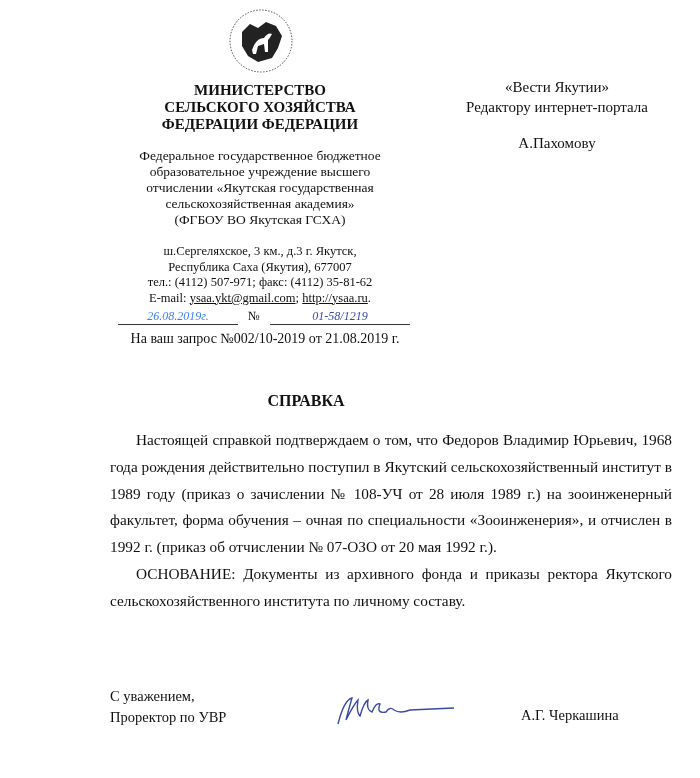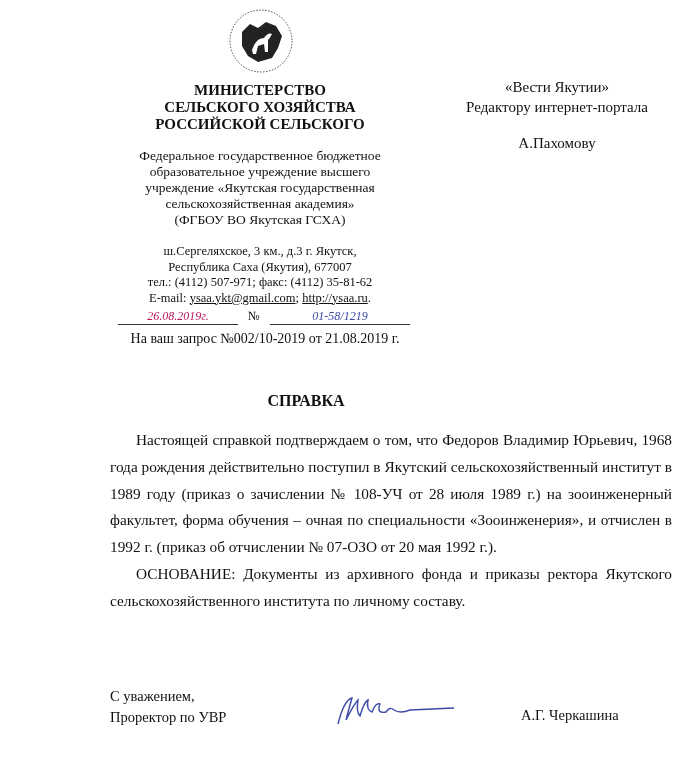--- a/index.html
+++ b/index.html
@@ -7,21 +7,21 @@
          font-family:"Liberation Serif", serif; color:#111; }
   .abs { position:absolute; }
   .logo { left:228px; top:8px; width:66px; height:66px; }
   .left-hdr { left:110px; width:300px; text-align:center; }
   .min { top:82px; font-weight:bold; font-size:15px; line-height:17px; }
   .inst { top:148px; font-weight:normal; font-size:13.5px; line-height:16px; }
   .addr { top:244px; font-size:12.5px; line-height:15.5px;text-align:center; }
   .addr a { color:#111; text-decoration:underline; }
   .regline { left:110px; top:309px; width:305px; height:18px; font-size:12.5px; }
   .regline .date { position:absolute; left:8px; top:0; width:120px; border-bottom:1px solid #333;
-        font-style:italic; color:#be185d; font-size:12px; text-align:center; }
+        font-style:italic; color:#3b82f6; font-size:12px; text-align:center; }
   .regline .no { position:absolute; left:138px; top:0; }
   .regline .num { position:absolute; left:160px; top:0; width:140px; border-bottom:1px solid #333;
         font-style:italic; color:#3b4aa8; font-size:12px; text-align:center; }
   .req { left:110px; top:331px; width:310px; text-align:center; font-size:14px; }
   .addressee { left:432px; top:77px; width:250px; text-align:center; font-size:15px; line-height:20px; }
   .addressee .name { margin-top:16px; }
   .title { left:0; width:612px; top:392px; text-align:center; font-weight:bold; font-size:16px; }
   .body { left:110px; top:427px; width:562px; font-size:15.3px; line-height:26.8px; text-align:justify; }
   .body p { margin:0; text-indent:26px; }
   .body b { font-weight:normal; }
@@ -36,27 +36,27 @@
   <svg width="66" height="66" viewBox="0 0 66 66">
     <circle cx="33" cy="33" r="31" fill="none" stroke="#222" stroke-width="0.8" stroke-dasharray="1.5 1.5"></circle>
     <path d="M14 24 L22 16 L30 20 L38 14 L48 18 L54 28 L50 40 L44 50 L30 54 L20 48 L14 38 Z" fill="#222"></path>
     <path d="M24 42 Q28 30 36 30 Q40 24 44 26 Q42 30 40 32 L40 44 L37 44 L36 36 L30 38 L28 46 L25 46 Z" fill="#fff"></path>
   </svg>
 </div>
 
 <div class="abs left-hdr min">
   <div>МИНИСТЕРСТВО</div>
   <div>СЕЛЬСКОГО ХОЗЯЙСТВА</div>
-  <div>РОССИЙСКОЙ СЕЛЬСКОГО</div>
+  <div>ФЕДЕРАЦИИ ФЕДЕРАЦИИ</div>
 </div>
 
 <div class="abs left-hdr inst">
   <div>Федеральное государственное бюджетное</div>
   <div>образовательное учреждение высшего</div>
-  <div>учреждение «Якутская государственная</div>
+  <div>отчислении «Якутская государственная</div>
   <div>сельскохозяйственная академия»</div>
   <div>(ФГБОУ ВО Якутская ГСХА)</div>
 </div>
 
 <div class="abs left-hdr addr">
   <div>ш.Сергеляхское, 3 км., д.3 г. Якутск,</div>
   <div>Республика Саха (Якутия), 677007</div>
   <div>тел.: (4112) 507-971; факс: (4112) 35-81-62</div>
   <div><span>E-mail: </span><a>ysaa.ykt@gmail.com</a><span>;  </span><a>http://ysaa.ru</a><span>.</span></div>
 </div>

